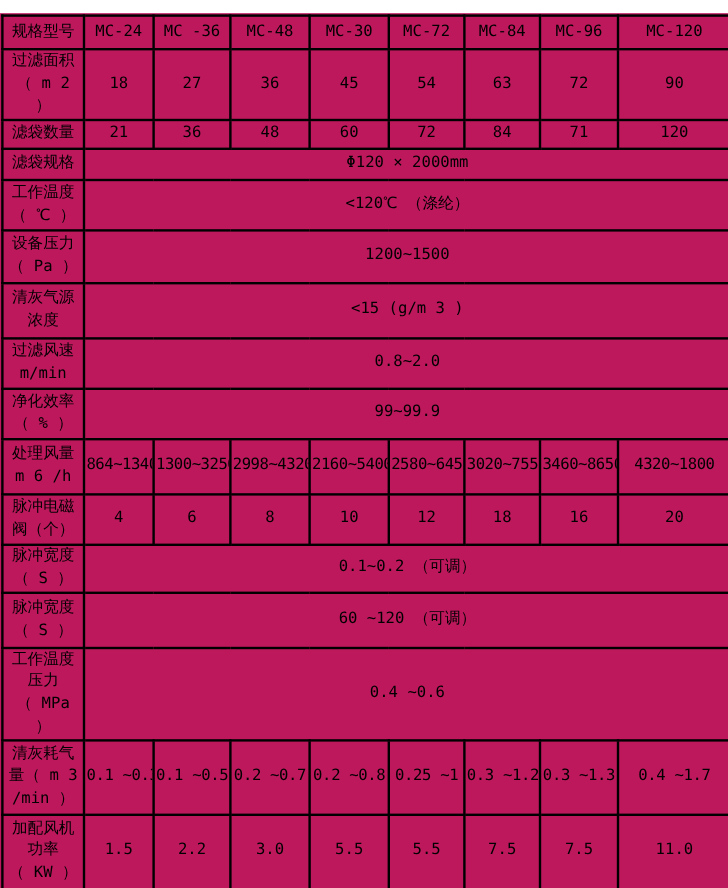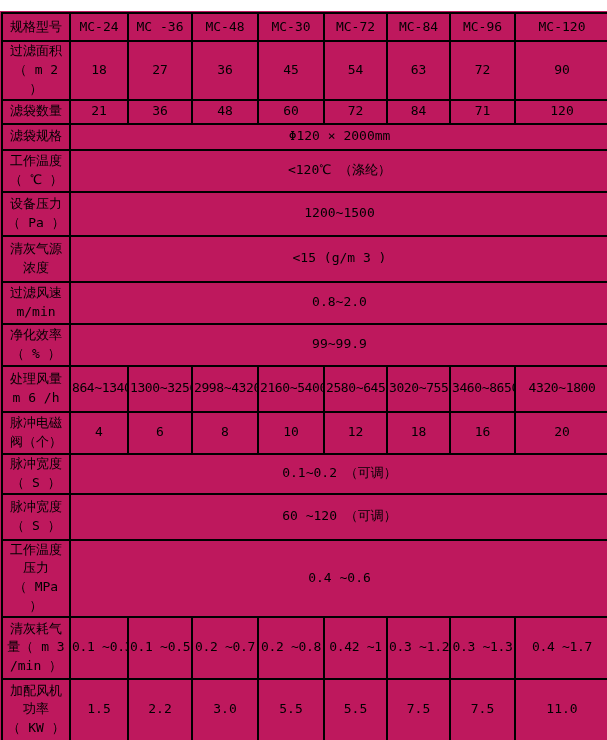--- a/index.html
+++ b/index.html
@@ -165,21 +165,21 @@
     </tr>
 
     <tr style="height:62px">
       <td class="lbl">清灰耗气
 量（ m 3
 /min ）</td>
       <td class="val tight2">0.1 ~0.3</td>
       <td class="val tight2">0.1 ~0.5</td>
       <td class="val tight2">0.2 ~0.7</td>
       <td class="val tight2">0.2 ~0.8</td>
-      <td class="val tight2">0.42 ~1</td>
+      <td class="val tight2">0.25 ~1</td>
       <td class="val tight2">0.3 ~1.2</td>
       <td class="val tight2">0.3 ~1.3</td>
       <td class="val tight2">0.4 ~1.7</td>
     </tr>
 
     <tr style="height:62px">
       <td class="lbl">加配风机
 功率
 （ KW ）</td>
       <td class="val">1.5</td>

